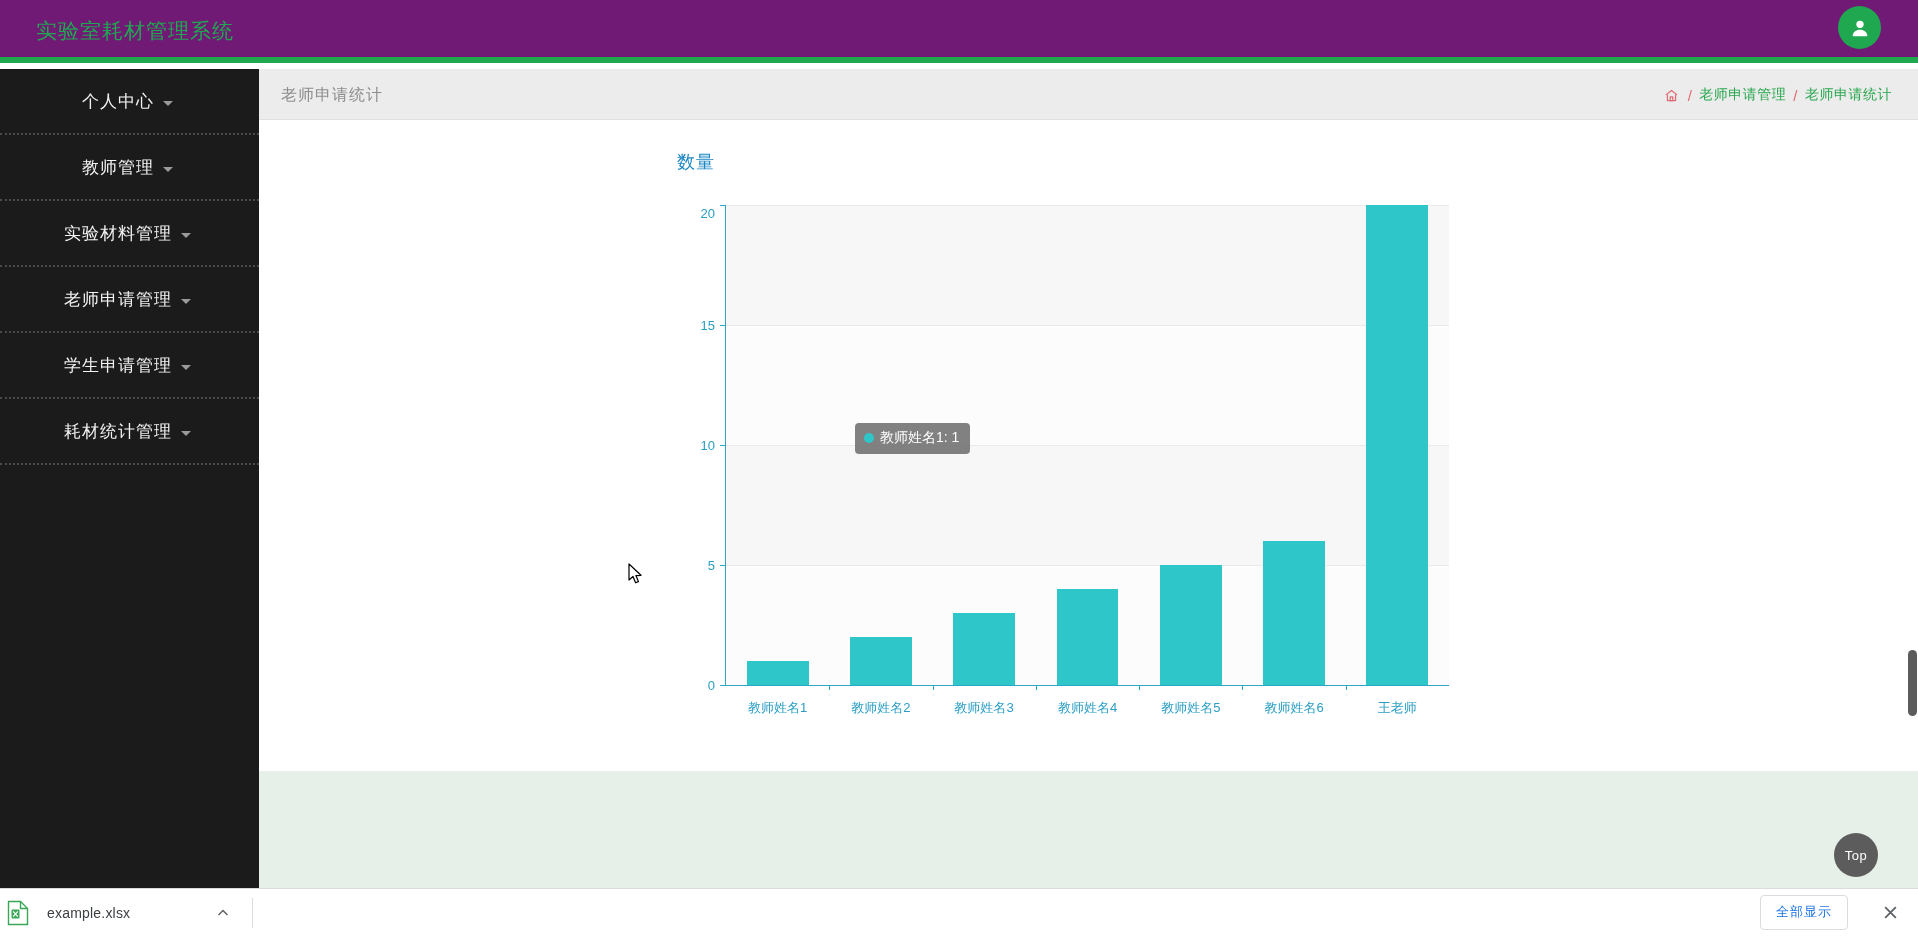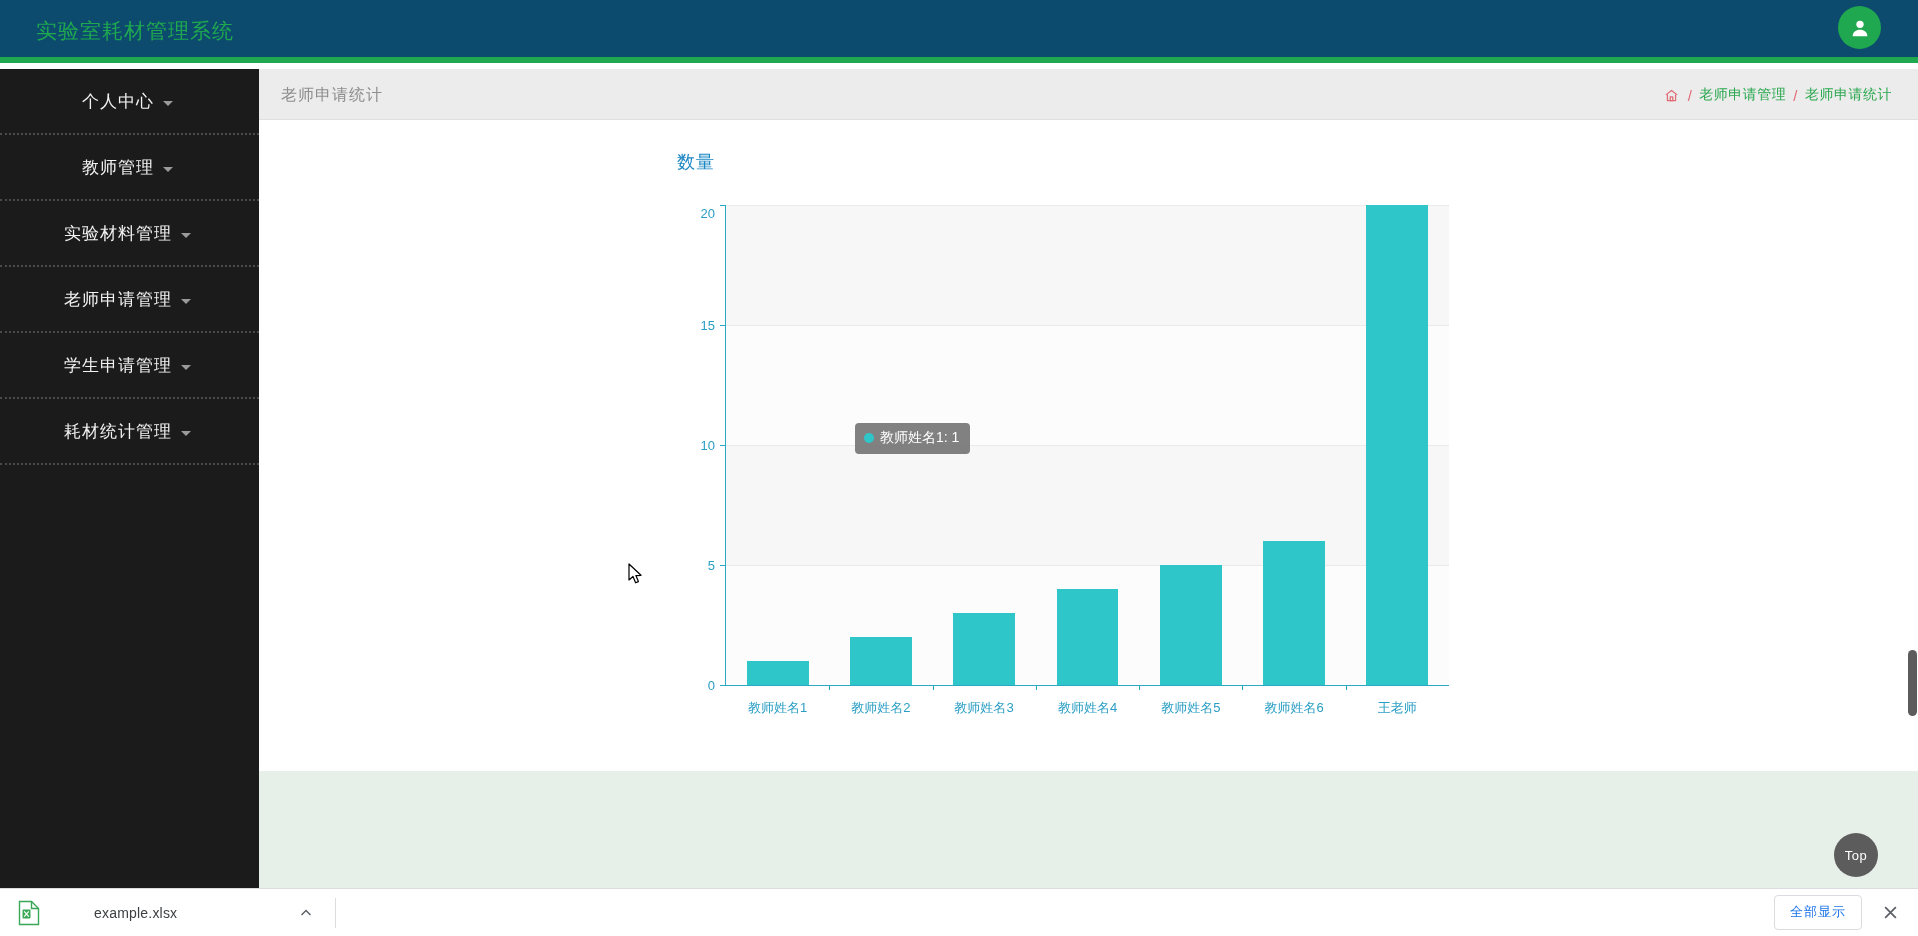--- a/index.html
+++ b/index.html
@@ -8,21 +8,21 @@
     width: 1918px; height: 936px;
     font-family: "Liberation Sans", "DejaVu Sans", sans-serif;
     background: #ffffff;
     overflow: hidden;
   }
   #app { position: relative; width: 1918px; height: 936px; }
 
   
   .topbar {
     position: absolute; left: 0; top: 0; width: 1918px; height: 63px;
-    background: #0c4a6e;
+    background: #701a75;
     border-bottom: 6px solid #1fa84f;
   }
   .brand {
     position: absolute; left: 36px; top: 17px;
     font-size: 21px; color: #1fa84f; letter-spacing: 1px;
     white-space: nowrap;
   }
   .avatar {
     position: absolute; right: 37px; top: 6px;
     width: 43px; height: 43px; border-radius: 50%;
@@ -178,34 +178,34 @@
 
   
   .shelf {
     position: absolute; left: 0; bottom: 0; width: 1918px; height: 48px;
     background: #ffffff;
     border-top: 1px solid #dadce0;
     display: flex; align-items: center;
   }
   .dl-item {
     display: flex; align-items: center;
-    margin-left: 18px; cursor: pointer; gap: 36px;
+    margin-left: 7px; cursor: pointer;
   }
   .xlsx-icon { width: 22px; height: 26px; flex: 0 0 auto; }
   .dl-name {
     margin-left: 18px; font-size: 14px; color: #3c4043; letter-spacing: .2px;
   }
   .dl-caret {
     margin-left: 82px; width: 22px; height: 22px;
     display: flex; align-items: center; justify-content: center; cursor: pointer;
   }
   .shelf-divider {
     margin-left: 18px; width: 1px; height: 30px; background: #dadce0;
   }
-  .shelf-right { margin-left: auto; display: flex; align-items: center; margin-right: 14px; }
+  .shelf-right { margin-left: auto; display: flex; align-items: center; margin-right: 14px; gap: 14px; }
   .show-all {
     padding: 7px 15px 8px; font-size: 13px; color: #1a73e8;
     border: 1px solid #dadce0; border-radius: 4px; background: #fff;
     cursor: pointer; letter-spacing: 1px;
   }
   .shelf-close {
     margin-left: 14px; width: 28px; height: 28px;
     display: flex; align-items: center; justify-content: center;
     cursor: pointer; color: #5f6368;
   }

